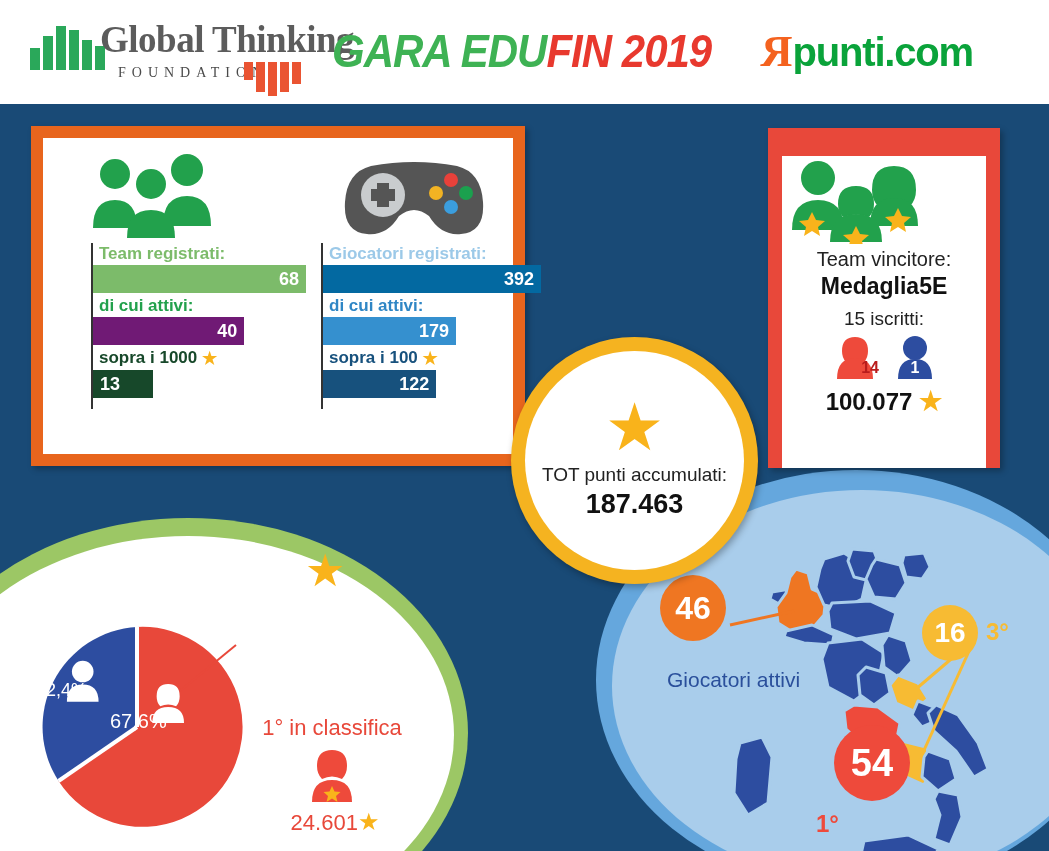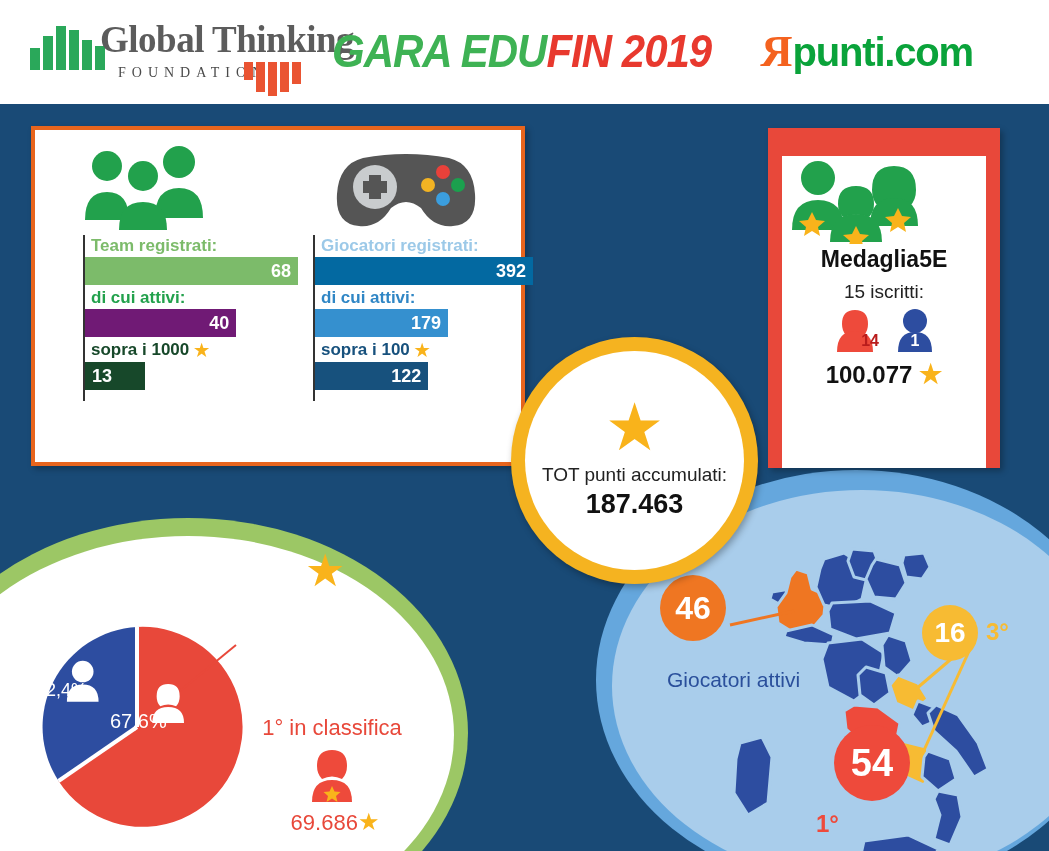--- a/index.html
+++ b/index.html
@@ -111,21 +111,21 @@
     border-radius: 50%;
     background: #a9cdeb;
     z-index: 6;
   }
 
   
   .orange-card {
     position: absolute; left: 31px; top: 126px;
     width: 494px; height: 340px;
     background: #e8651d;
-    padding: 4px;
+    padding: 12px;
     box-sizing: border-box;
     box-shadow: 3px 3px 6px rgba(0,0,0,0.28);
     z-index: 12;
   }
   .orange-card-inner {
     width: 100%; height: 100%;
     background: #ffffff;
     position: relative;
   }
 
@@ -386,20 +386,21 @@
             <path d="M74 30 q18 0 18 18 q0 8 -5 13 q-13 -5 -26 0 q-5 -5 -5 -13 q0 -18 18 -18 z"></path>
             <path d="M48 86 q0-28 26-28 q26 0 26 28 z"></path>
           </g>
           <g fill="#f9b31b">
             <polygon points="30,56 34,64 43,65 36,71 38,80 30,75 22,80 24,71 17,65 26,64"></polygon>
             <polygon points="116,52 120,60 129,61 122,67 124,76 116,71 108,76 110,67 103,61 112,60"></polygon>
             <polygon points="74,70 78,78 87,79 80,85 82,94 74,89 66,94 68,85 61,79 70,78"></polygon>
           </g>
         </svg>
       </div>
+      <div class="winner-lbl">Team vincitore:</div>
       <div class="winner-name">Medaglia5E</div>
       <div class="winner-sub">15 iscritti:</div>
 
       <div class="winner-mix">
         <div style="position:relative">
           <svg width="48" height="48" viewBox="0 0 48 48">
             <path d="M24 3 q13 0 13 14 q0 7 -4 11 q-9 -4 -18 0 q-4 -4 -4 -11 q0 -14 13 -14 z" fill="#ee4a3b"></path>
             <path d="M6 45 q0-21 18-21 q18 0 18 21 z" fill="#ee4a3b"></path>
           </svg>
           <span style="position:absolute;left:0;top:25px;width:48px;text-align:right;color:#b91c1c;font-size:16px;font-weight:bold;">14</span>
@@ -464,21 +465,21 @@
 
     <div class="pie-rank-icon">
       <svg width="54" height="58" viewBox="0 0 54 58">
         <path d="M27 2 q15 0 15 16 q0 8 -5 13 q-10 -5 -20 0 q-5 -5 -5 -13 q0 -16 15 -16 z" fill="#ee4a3b"></path>
         <path d="M7 54 q0-22 20-22 q20 0 20 22 z" fill="#ee4a3b"></path>
         <polygon points="27,38 29.5,43.5 35.5,44 31,48 32.5,54 27,50.5 21.5,54 23,48 18.5,44 24.5,43.5" fill="#f9b31b"></polygon>
       </svg>
     </div>
 
     <div class="pie-rank-pts">
-      <span>69.686</span><span style="color:#f9b31b;font-size:24px">★</span>
+      <span>24.601</span><span style="color:#f9b31b;font-size:24px">★</span>
     </div>
   </div>
 
   <div class="map-panel">
 
     <svg width="300" height="330" viewBox="0 0 300 330" style="position:absolute;left:100px;top:55px;">
       <g stroke="#a9cdeb" stroke-width="3" stroke-linejoin="round">
 
         <path d="M60 47 l18 -3 l4 9 l-15 6 l-9 -5 z" fill="#2d4da0"></path>
 

